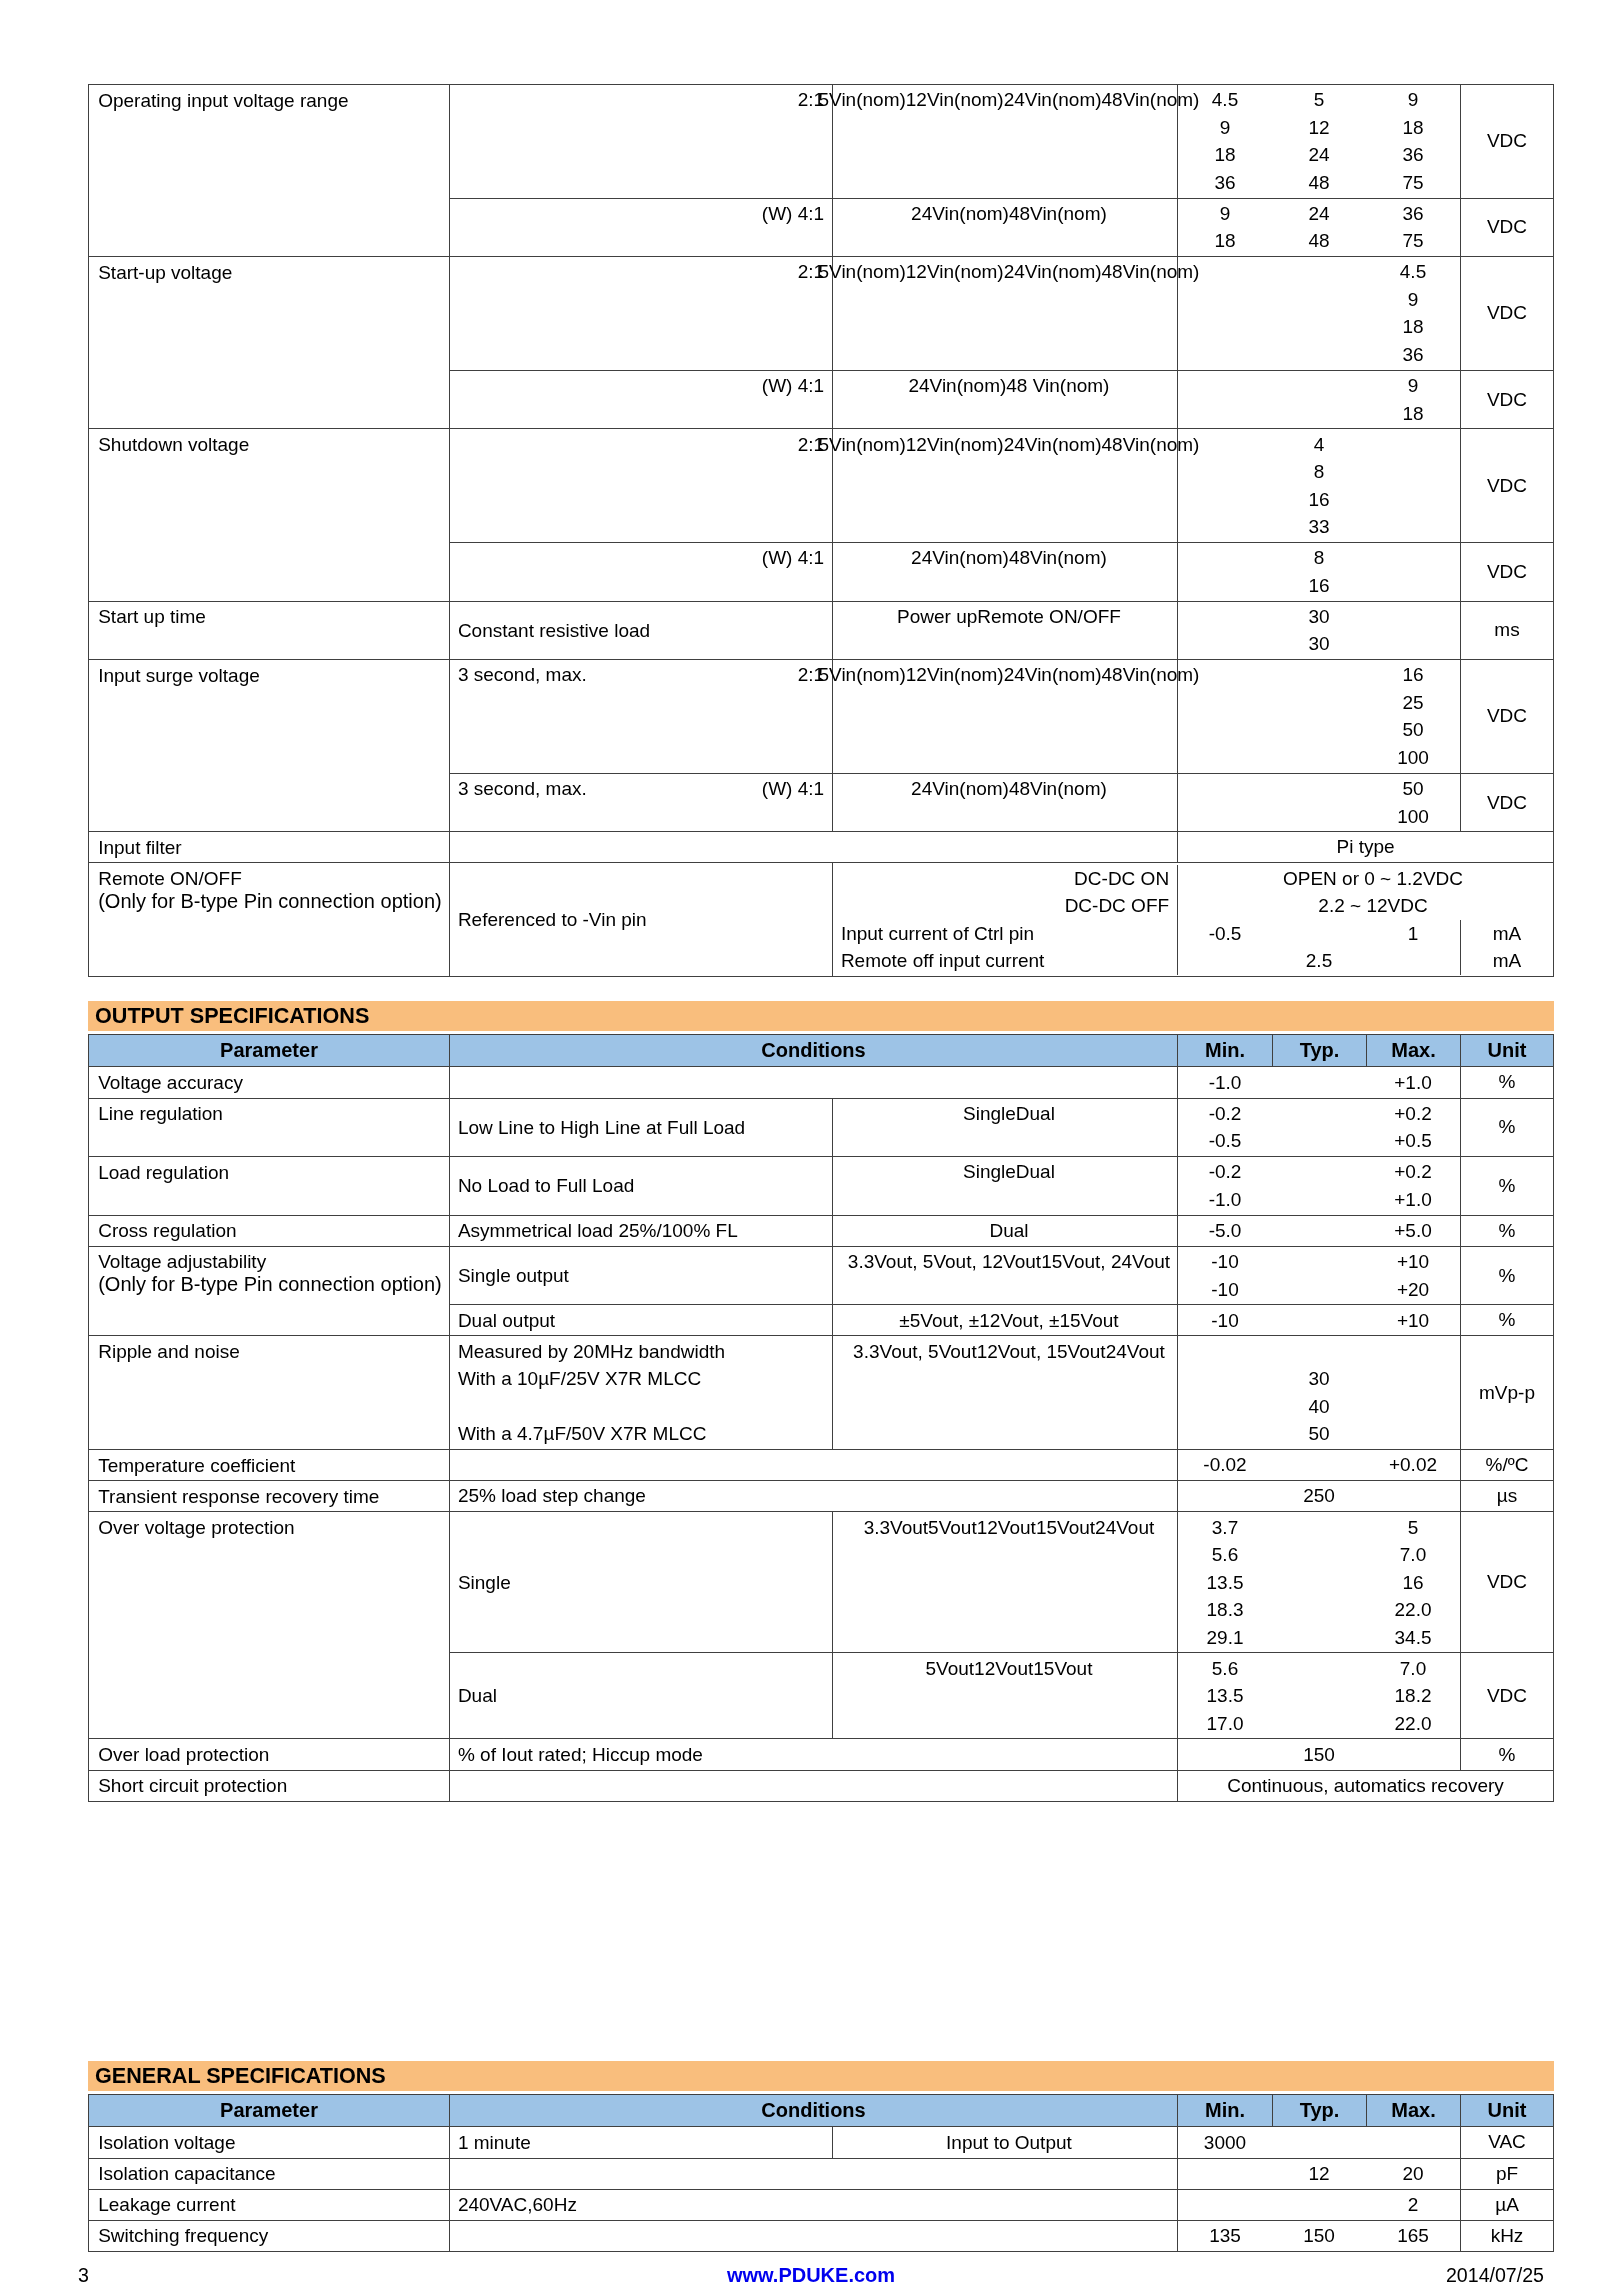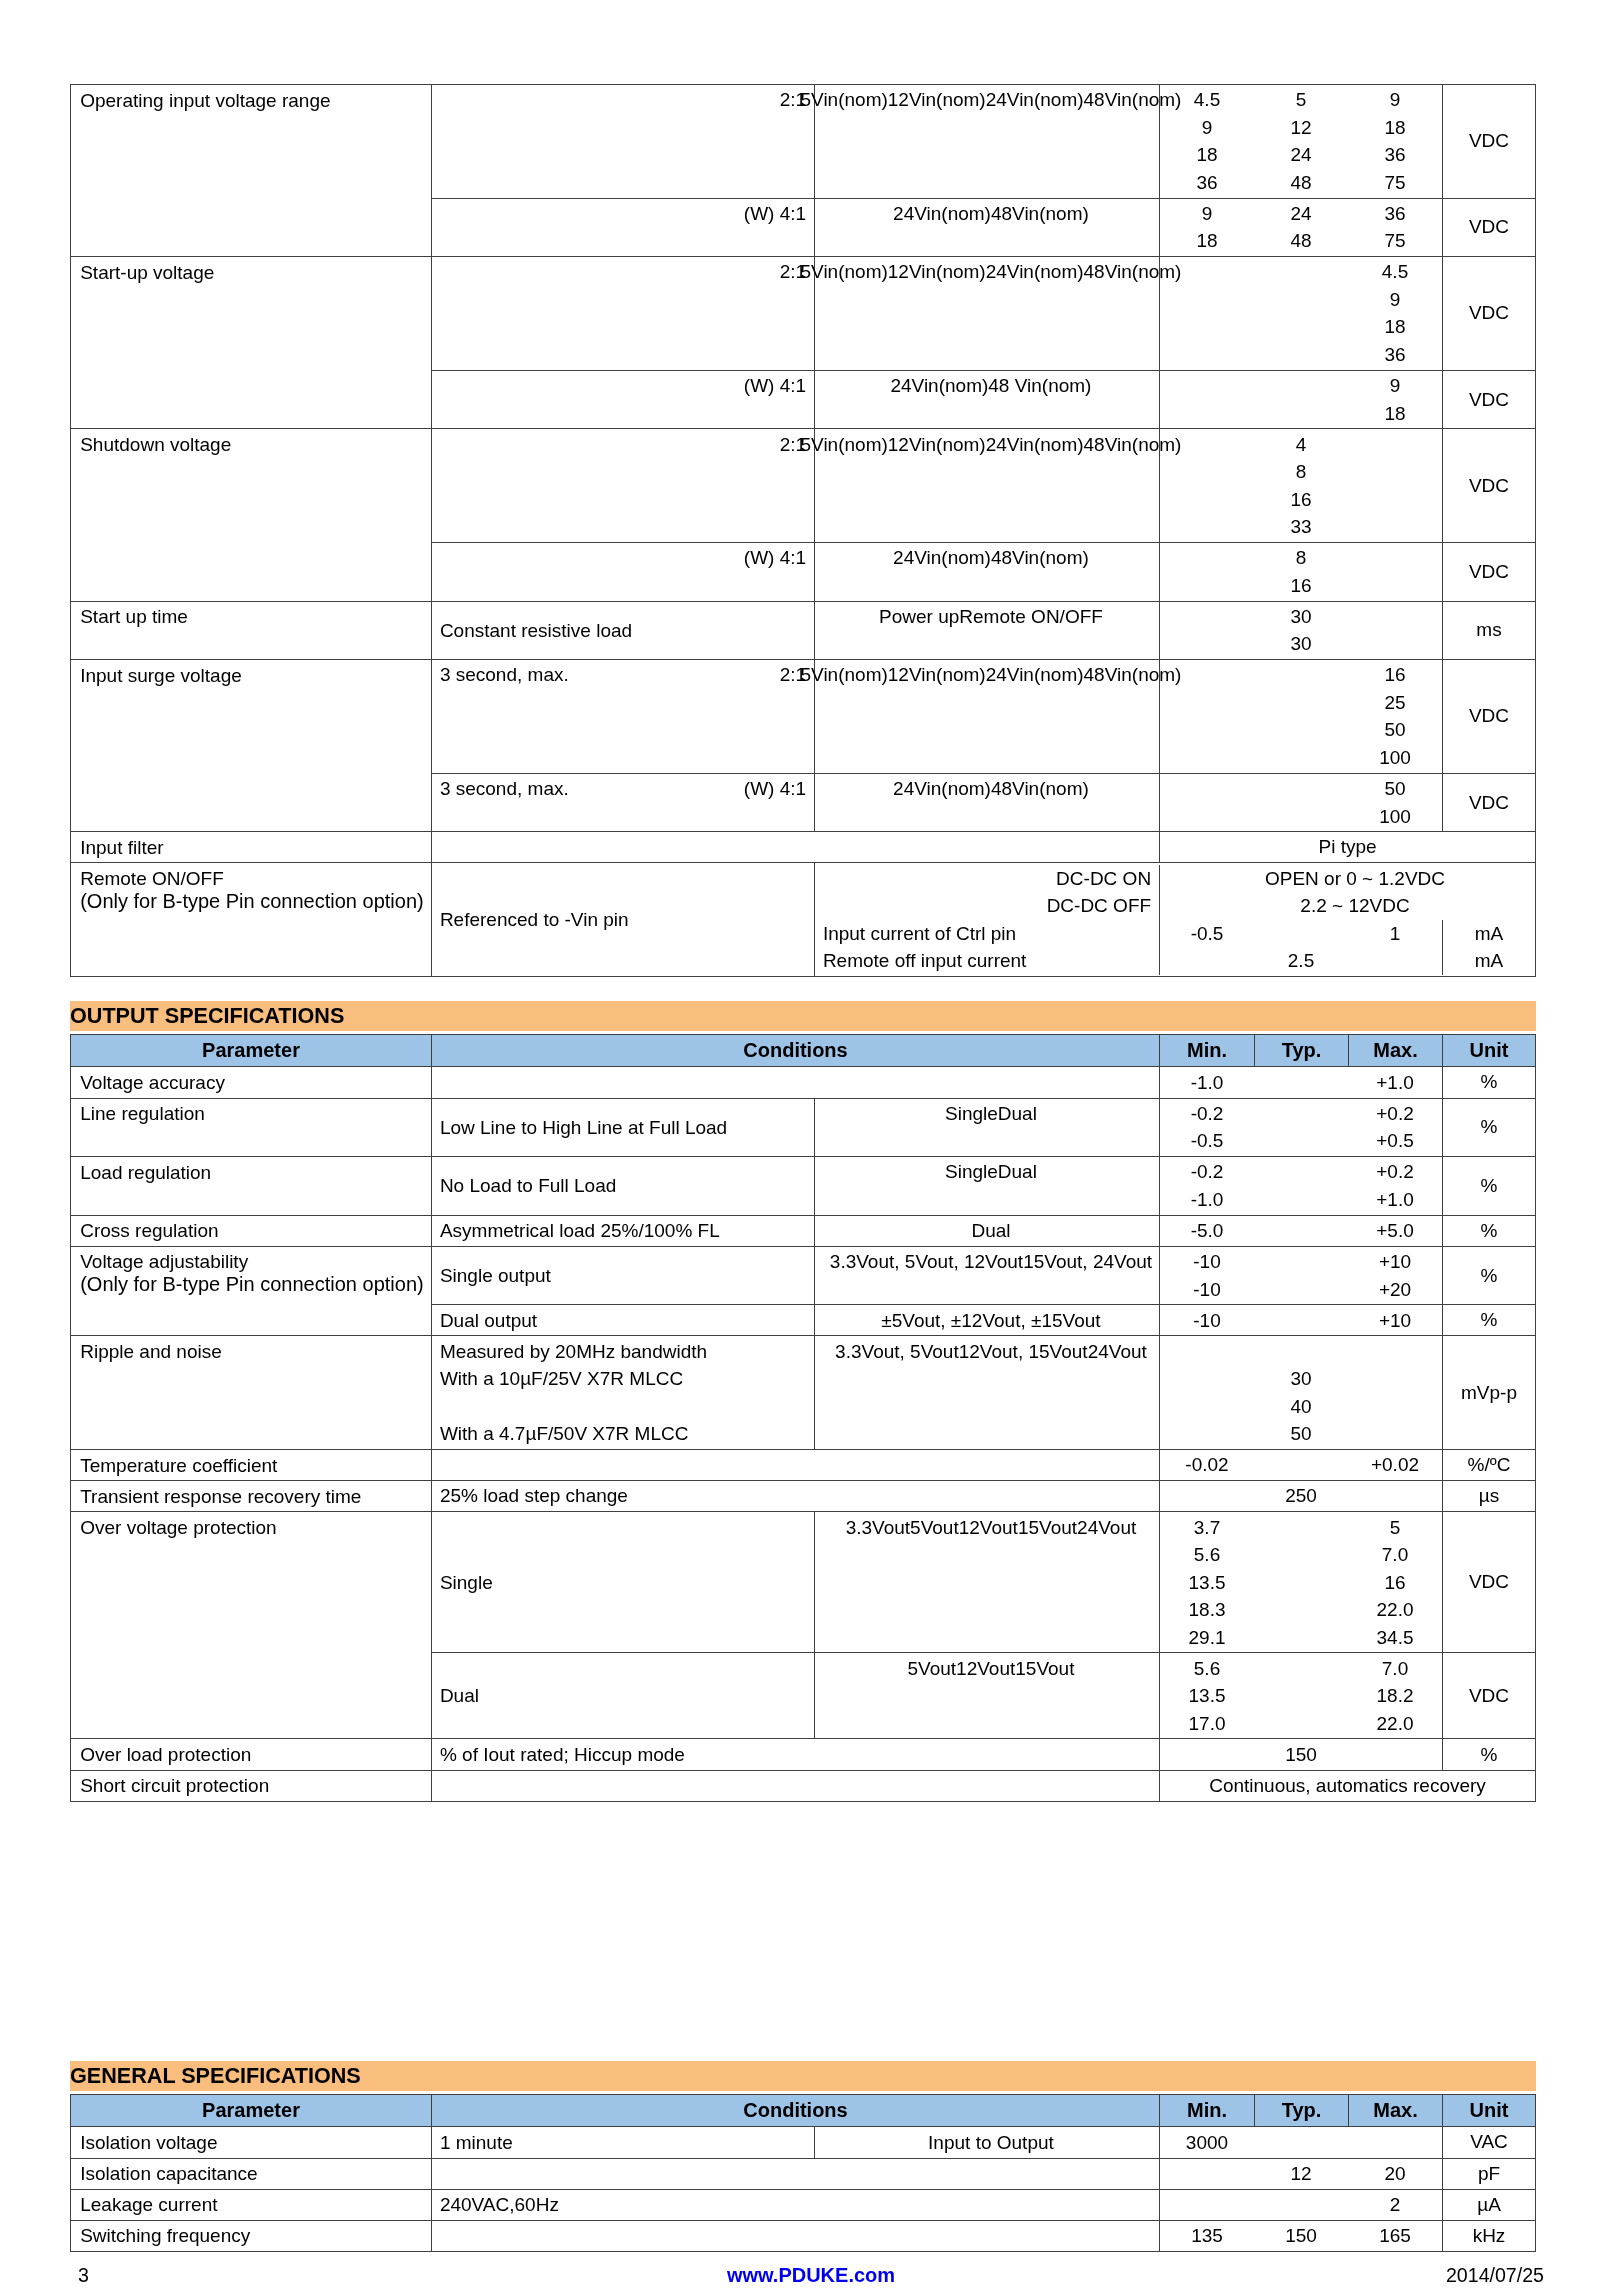--- a/index.html
+++ b/index.html
@@ -1,20 +1,20 @@
 <!DOCTYPE html>
 <html style="font-size:10.5px"><head>
 <meta charset="utf-8">
 <style>
 *{box-sizing:border-box;margin:0;padding:0;}
 :root{--bd:#404040;--orange:#F9BE7D;--blue:#9DC3E6;--link:#0000EE;}
 html,body{background:#fff;}
 body{width:1622px;height:2295px;color:#000;position:relative;overflow:hidden;
      font-family:"Liberation Sans","DejaVu Sans",sans-serif;font-size:19px;}
-.content{position:absolute;left:70px;top:84px;width:1466px;}
+.content{position:absolute;left:88px;top:84px;width:1466px;}
 .tbl{border:1.3px solid var(--bd);border-bottom:0;}
 .prow{display:flex;border-bottom:1.3px solid var(--bd);}
 .pcell{width:360px;padding:2.6px 6.5px 1.3px 9.2px;}
 .pname{line-height:26px;}
 .note{font-size:20px;line-height:19.6px;}
 .rest{flex:1;display:flex;flex-direction:column;border-left:1.3px solid var(--bd);}
 .block{display:flex;min-height:30px;}
 .block + .block{border-top:1.3px solid var(--bd);}
 .cond{width:382px;display:flex;padding:1.3px 7.9px;line-height:27.5px;}
 .vc{align-items:center;}
@@ -29,21 +29,21 @@
 .spanvu{flex:1;border-left:1.3px solid var(--bd);display:flex;align-items:center;justify-content:center;text-align:center;}
 .ln{height:27.5px;line-height:27.5px;white-space:nowrap;}
 .rstack{flex:1;display:flex;flex-direction:column;padding:1.3px 0;border-left:1.3px solid var(--bd);}
 .lrow{display:flex;height:27.5px;line-height:27.5px;}
 .rlabel{width:344px;padding:0 7.9px;}
 .tr{text-align:right;}
 .rspan{flex:1;border-left:1.3px solid var(--bd);text-align:center;padding-left:15px;}
 .rmin{width:95px;border-left:1.3px solid var(--bd);text-align:center;}
 .rtyp,.rmax{width:94px;text-align:center;}
 .runit{flex:1;border-left:1.3px solid var(--bd);text-align:center;}
-.band{height:30px;line-height:30px;background:var(--orange);font-weight:bold;font-size:21.6px;padding-left:0;margin-bottom:3.9px;}
+.band{height:30px;line-height:30px;background:var(--orange);font-weight:bold;font-size:21.6px;padding-left:7px;margin-bottom:3.9px;}
 .thead{display:flex;background:var(--blue);border-bottom:1.3px solid var(--bd);font-weight:bold;}
 .th{height:31px;line-height:31px;text-align:center;font-size:20px;}
 .thp{width:360px;}
 .thc{width:728px;border-left:1.3px solid var(--bd);}
 .thm{width:95px;border-left:1.3px solid var(--bd);}
 .tht,.thx{width:94px;border-left:1.3px solid var(--bd);}
 .thu{flex:1;border-left:1.3px solid var(--bd);}
 #output-section{margin-top:23.6px;}
 #general-section{margin-top:259px;}
 .footer{position:absolute;left:78px;top:2264px;width:1466px;display:flex;align-items:center;font-size:19.6px;}

